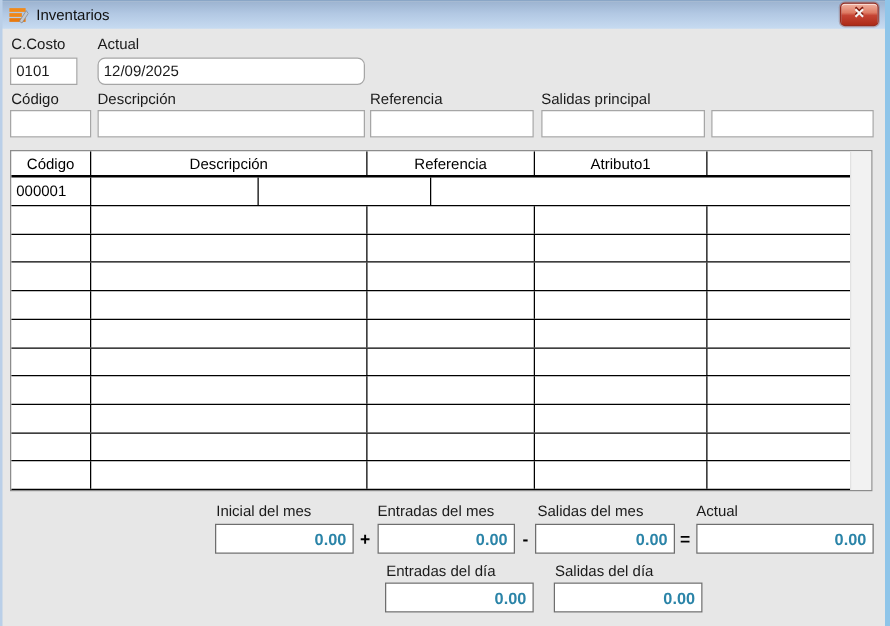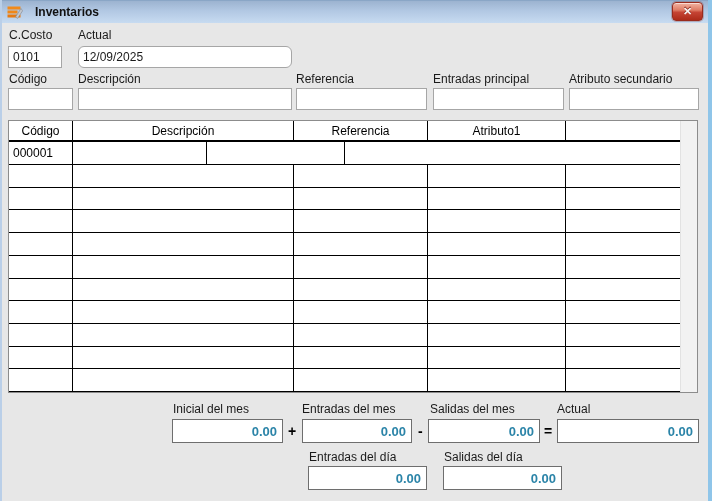--- a/index.html
+++ b/index.html
@@ -12,21 +12,21 @@
   }
   .edge-left  { position:absolute; left:0; top:0; bottom:0; width:2px; background:#bacfe8; z-index:5;}
   .edge-right { position:absolute; right:0; top:0; bottom:0; width:4px; background:#8fc5e9; z-index:5;}
   .titlebar {
     position:absolute; left:0; top:0; right:0; height:23px;
     background:linear-gradient(180deg,#9cb3d0 0%,#b2c8e3 45%,#c7dbf1 100%);
     border-top:1px solid #8aa6c6;
     display:flex; align-items:center;
   }
   .app-icon { width:16px; height:15px; margin-left:7px; display:block; }
-  .title-text { font-size:12px; margin-left:12px; color:#111;font-weight:bold; }
+  .title-text { font-size:12px; margin-left:6px; color:#111; }
   .close-btn {
     position:absolute; left:672px; top:2px; width:31px; height:19px;
     border:1px solid #992b1d; border-radius:4px;
     background:linear-gradient(180deg,#f2b3a2 0%,#de7b64 42%,#c54434 55%,#ad2b19 100%);
     box-shadow:inset 0 1px 0 rgba(255,255,255,.55), 0 0 0 1px rgba(120,30,20,.25);
     color:#f4f4f4; font-size:11px; font-weight:bold; line-height:17px; text-align:center;
     text-shadow:0 -1px 0 #7d1408; cursor:pointer;
   }
   .lbl { position:absolute; font-size:12px; white-space:nowrap; }
   .fin {
@@ -78,22 +78,21 @@
   </div>
 
   <span class="lbl" style="left:9px; top:28px;">C.Costo</span>
   <span class="lbl" style="left:78px; top:28px;">Actual</span>
   <input class="fin" style="left: 8px; top: 46px; width: 54px;" value="0101">
   <input class="fin" style="left: 78px; top: 46px; width: 214px; border-radius: 6px;" value="12/09/2025">
 
   <span class="lbl" style="left:9px;   top:72px;">Código</span>
   <span class="lbl" style="left:78px;  top:72px;">Descripción</span>
   <span class="lbl" style="left:296px; top:72px;">Referencia</span>
-  <span class="lbl" style="left:433px; top:72px;">Entradas principal</span>
-  <span class="lbl" style="left:569px; top:72px;">Atributo secundario</span>
+  <span class="lbl" style="left:433px; top:72px;">Salidas principal</span>
   <input class="fin" style="left: 8px; top: 88px; width: 65px;" value="">
   <input class="fin" style="left: 78px; top: 88px; width: 214px;" value="">
   <input class="fin" style="left: 296px; top: 88px; width: 131px;" value="">
   <input class="fin" style="left: 433px; top: 88px; width: 131px;" value="">
   <input class="fin" style="left: 569px; top: 88px; width: 130px;" value="">
 
   <div class="grid">
     <div class="grid-cols">
       <div class="ghead">
           <div class="gcell hc c0">Código</div>

